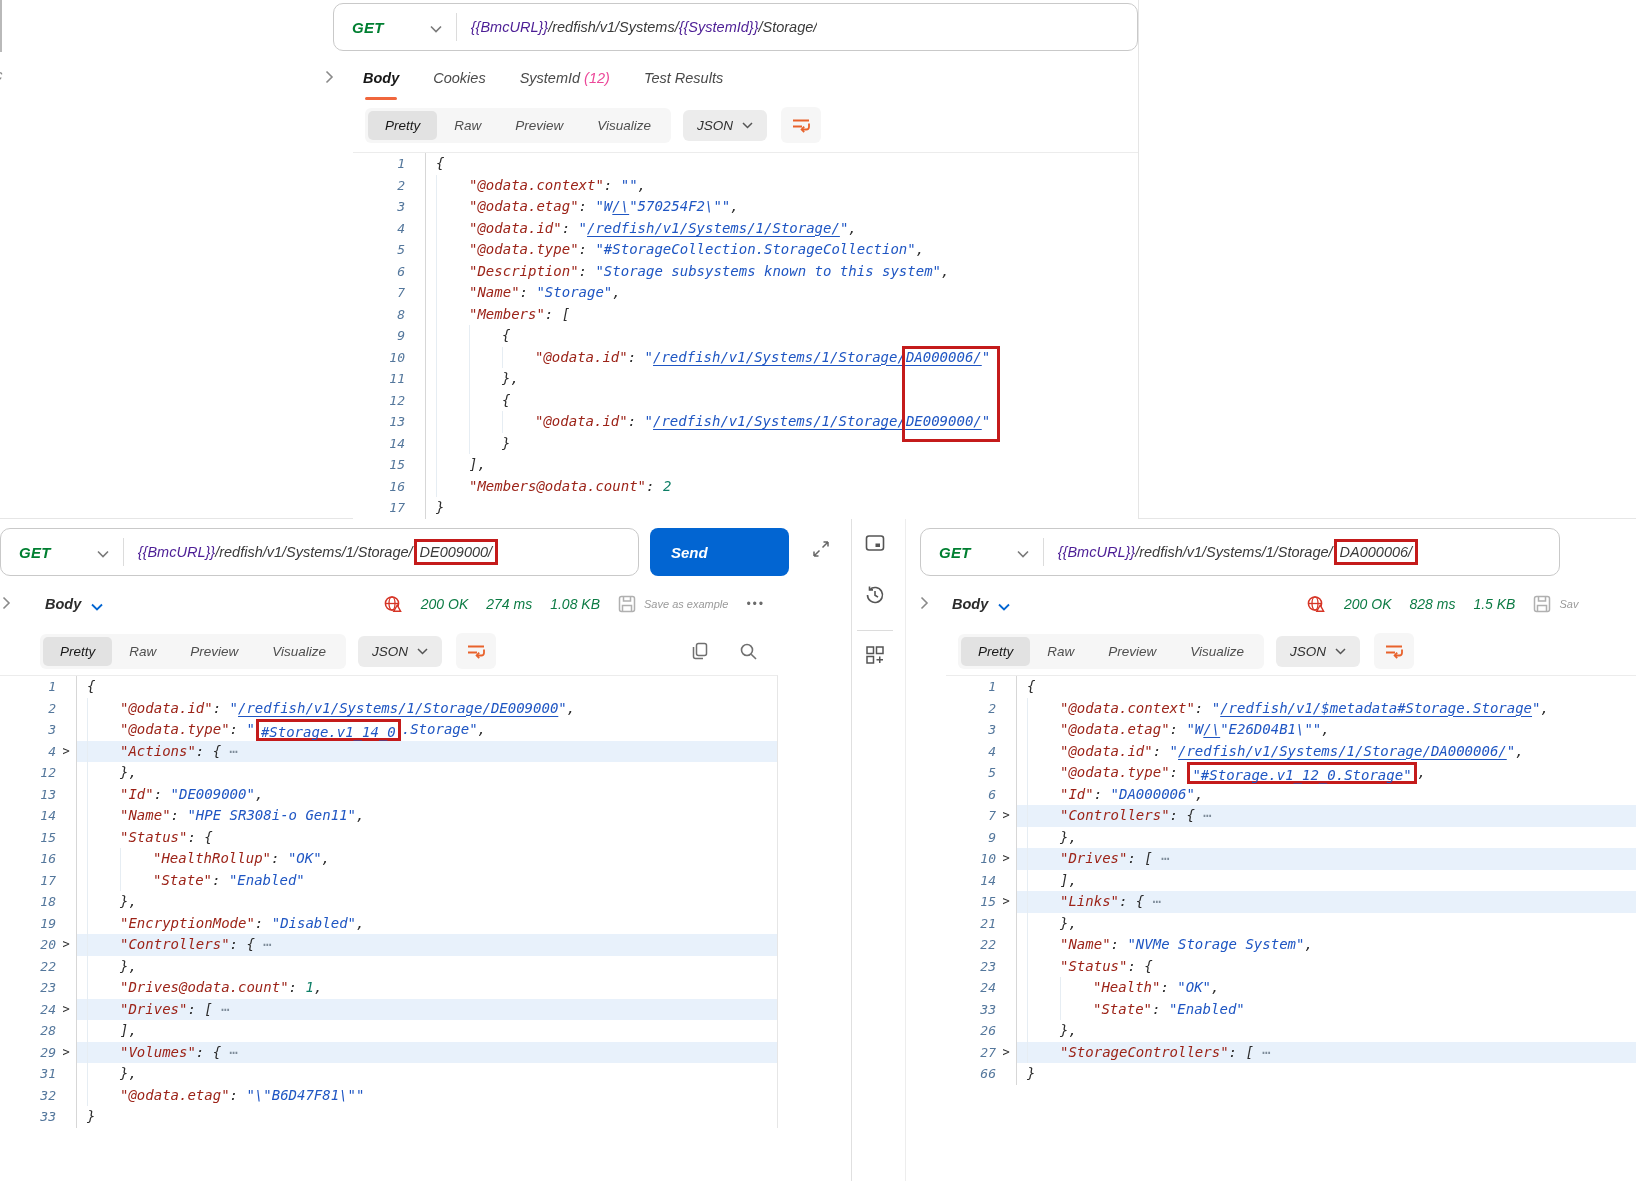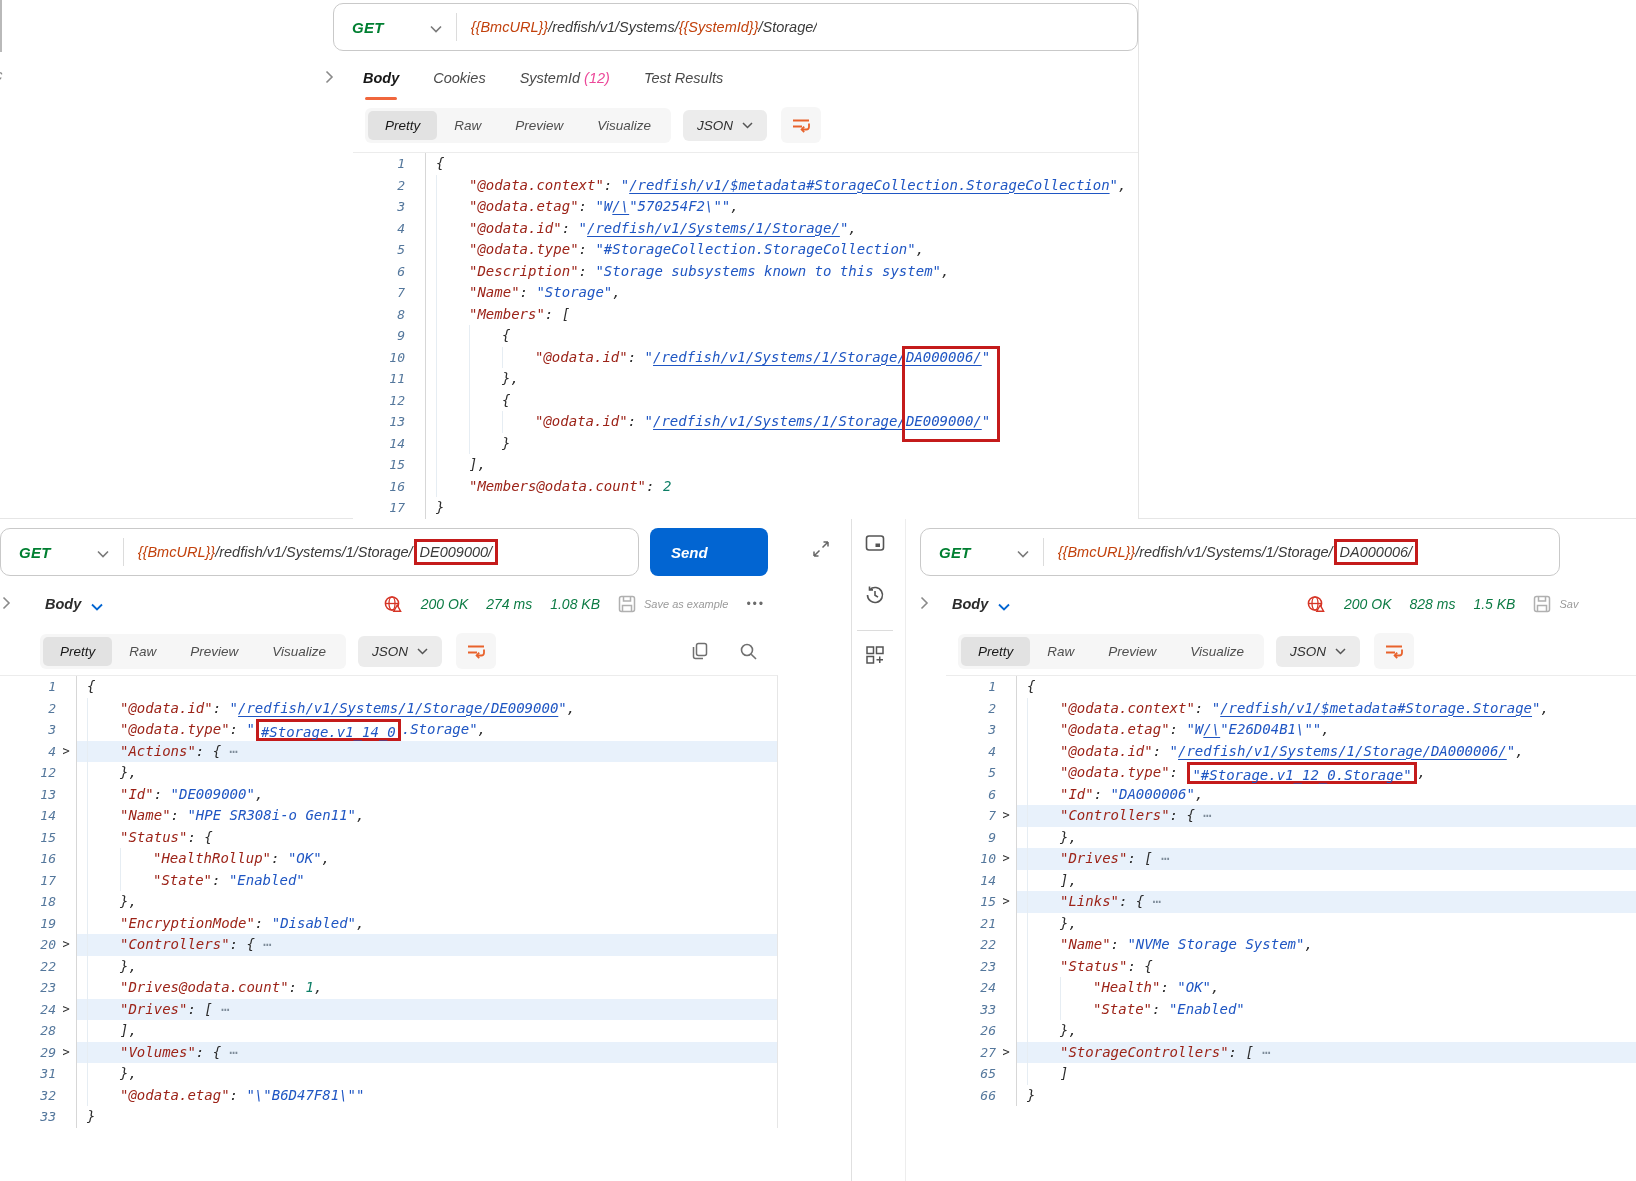--- a/index.html
+++ b/index.html
@@ -6,21 +6,21 @@
   body{font-family:"Liberation Sans",sans-serif;color:#212121;}
   .screen{position:relative;width:1636px;height:1181px;background:#fff;overflow:hidden;font-style:italic;}
 
   
   .req-bar{position:absolute;display:flex;align-items:center;background:#fff;
     border:1px solid #c9c9c9;border-radius:10px;box-sizing:border-box;height:48px;}
   .method{color:#007f31;font-weight:700;font-size:15px;padding:0 0 0 18px;letter-spacing:.3px;}
   .method-chev{margin:2px 14px 0 46px;}
   .vdiv{width:1px;height:28px;background:#dcdcdc;flex:none;}
   .url{display:flex;align-items:center;font-size:14.5px;color:#3a3a3a;padding-left:14px;white-space:nowrap;overflow:hidden;}
-  .u-var{color:#c2410c;}
+  .u-var{color:#4c1d95;}
   .u-box{border:3px solid #c41b1b;padding:2px 3px;margin:0 1px;}
 
   .tabs{display:flex;gap:34px;font-size:14.5px;color:#4a4a4a;}
   .tab{position:relative;padding:8px 0 10px;cursor:pointer;}
   .tab .badge{color:#ec4899;margin-top:25px;}
   .tab.active{color:#161616;font-weight:700;}
   .tab.active::after{content:"";position:absolute;left:2px;right:2px;bottom:-4px;height:3px;background:#f0663c;border-radius:2px;}
 
   .toolbar{position:absolute;display:flex;align-items:center;}
   .seg{display:flex;background:#f6f6f6;border-radius:6px;padding:3px;font-size:13.5px;color:#4f4f4f;}
@@ -60,21 +60,21 @@
   #top-code{top:152px;left:20px;right:0;bottom:0;}
   #top-code .lnum{width:52px;}
 
   .hdiv{position:absolute;left:0;top:518px;width:100%;height:1px;background:#e6e6e6;}
   .edge-line{position:absolute;left:0;top:0;width:2px;height:52px;background:#b9b9b9;}
   .edge-c{position:absolute;left:-5px;top:66px;color:#8a8a8a;font-size:15px;}
 
   
   .left-window{position:absolute;left:0;top:519px;width:845px;height:662px;}
   .left-window .req-bar{top:9px;left:0;width:639px;}
-  .send{position:absolute;top:9px;left:650px;width:118px;height:48px;background:#0265d2;
+  .send{position:absolute;top:9px;left:650px;width:139px;height:48px;background:#0265d2;
         border-radius:8px;display:flex;align-items:center;color:#fff;box-sizing:border-box;cursor:pointer;gap:27px;}
   .send-label{font-size:15px;font-weight:700;padding:0 0 0 21px;}
   .send-sep{width:1px;height:26px;background:rgba(255,255,255,.4);margin-left:17px;}
   .send-chev{padding:2px 0 0 11px;}
 
   .meta{position:absolute;top:71px;left:0;right:0;height:28px;display:flex;align-items:center;font-size:14.5px;}
   .meta .body-label{font-weight:700;color:#2b2b2b;margin-left:45px;}
   .meta .body-chev{margin:3px 0 0 10px;}
   .meta-right{margin-left:auto;display:flex;align-items:center;gap:18px;padding-right:80px;}
   .st{color:#0c7b44;font-size:14px;white-space:nowrap;}
@@ -166,21 +166,21 @@
 
     <div class="code" id="top-code">
         <div class="cl">
           <span class="lnum">1</span>
           <span class="fld"></span>
           <span class="cnt"><span class="tk tk-p">{</span></span>
         </div>
         <div class="cl">
           <span class="lnum">2</span>
           <span class="fld"></span>
-          <span class="cnt"><span class="ind"></span><span class="tk tk-k">"@odata.context"</span><span class="tk tk-p">: </span><span class="tk tk-s">"</span><span class="tk tk-s tk-l">/redfish/v1/$metadata#StorageCollection.StorageCollection</span><span class="tk tk-s">"</span><span class="tk tk-p">,</span></span>
+          <span class="cnt"><span class="ind"></span><span class="tk tk-k">"@odata.context"</span><span class="tk tk-p">: </span><span class="tk tk-s">"</span><span class="tk tk-s">"</span><span class="tk tk-p">,</span></span>
         </div>
         <div class="cl">
           <span class="lnum">3</span>
           <span class="fld"></span>
           <span class="cnt"><span class="ind"></span><span class="tk tk-k">"@odata.etag"</span><span class="tk tk-p">: </span><span class="tk tk-s">"W</span><span class="tk tk-s tk-l">/\</span><span class="tk tk-s">"570254F2\""</span><span class="tk tk-p">,</span></span>
         </div>
         <div class="cl">
           <span class="lnum">4</span>
           <span class="fld"></span>
           <span class="cnt"><span class="ind"></span><span class="tk tk-k">"@odata.id"</span><span class="tk tk-p">: </span><span class="tk tk-s">"</span><span class="tk tk-s tk-l">/redfish/v1/Systems/1/Storage/</span><span class="tk tk-s">"</span><span class="tk tk-p">,</span></span>
@@ -645,25 +645,20 @@
           <span class="lnum">26</span>
           <span class="fld"></span>
           <span class="cnt"><span class="ind"></span><span class="tk tk-p">},</span></span>
         </div>
         <div class="cl hl">
           <span class="lnum">27</span>
           <span class="fld">&gt;</span>
           <span class="cnt"><span class="ind"></span><span class="tk tk-k">"StorageControllers"</span><span class="tk tk-p">: [ </span><span class="tk tk-e">⋯</span></span>
         </div>
         <div class="cl">
-          <span class="lnum">65</span>
-          <span class="fld"></span>
-          <span class="cnt"><span class="ind"></span><span class="tk tk-p">]</span></span>
-        </div>
-        <div class="cl">
           <span class="lnum">66</span>
           <span class="fld"></span>
           <span class="cnt"><span class="tk tk-p">}</span></span>
         </div>
       </div>
   </div>
 
 </div>
 
 </body></html>

